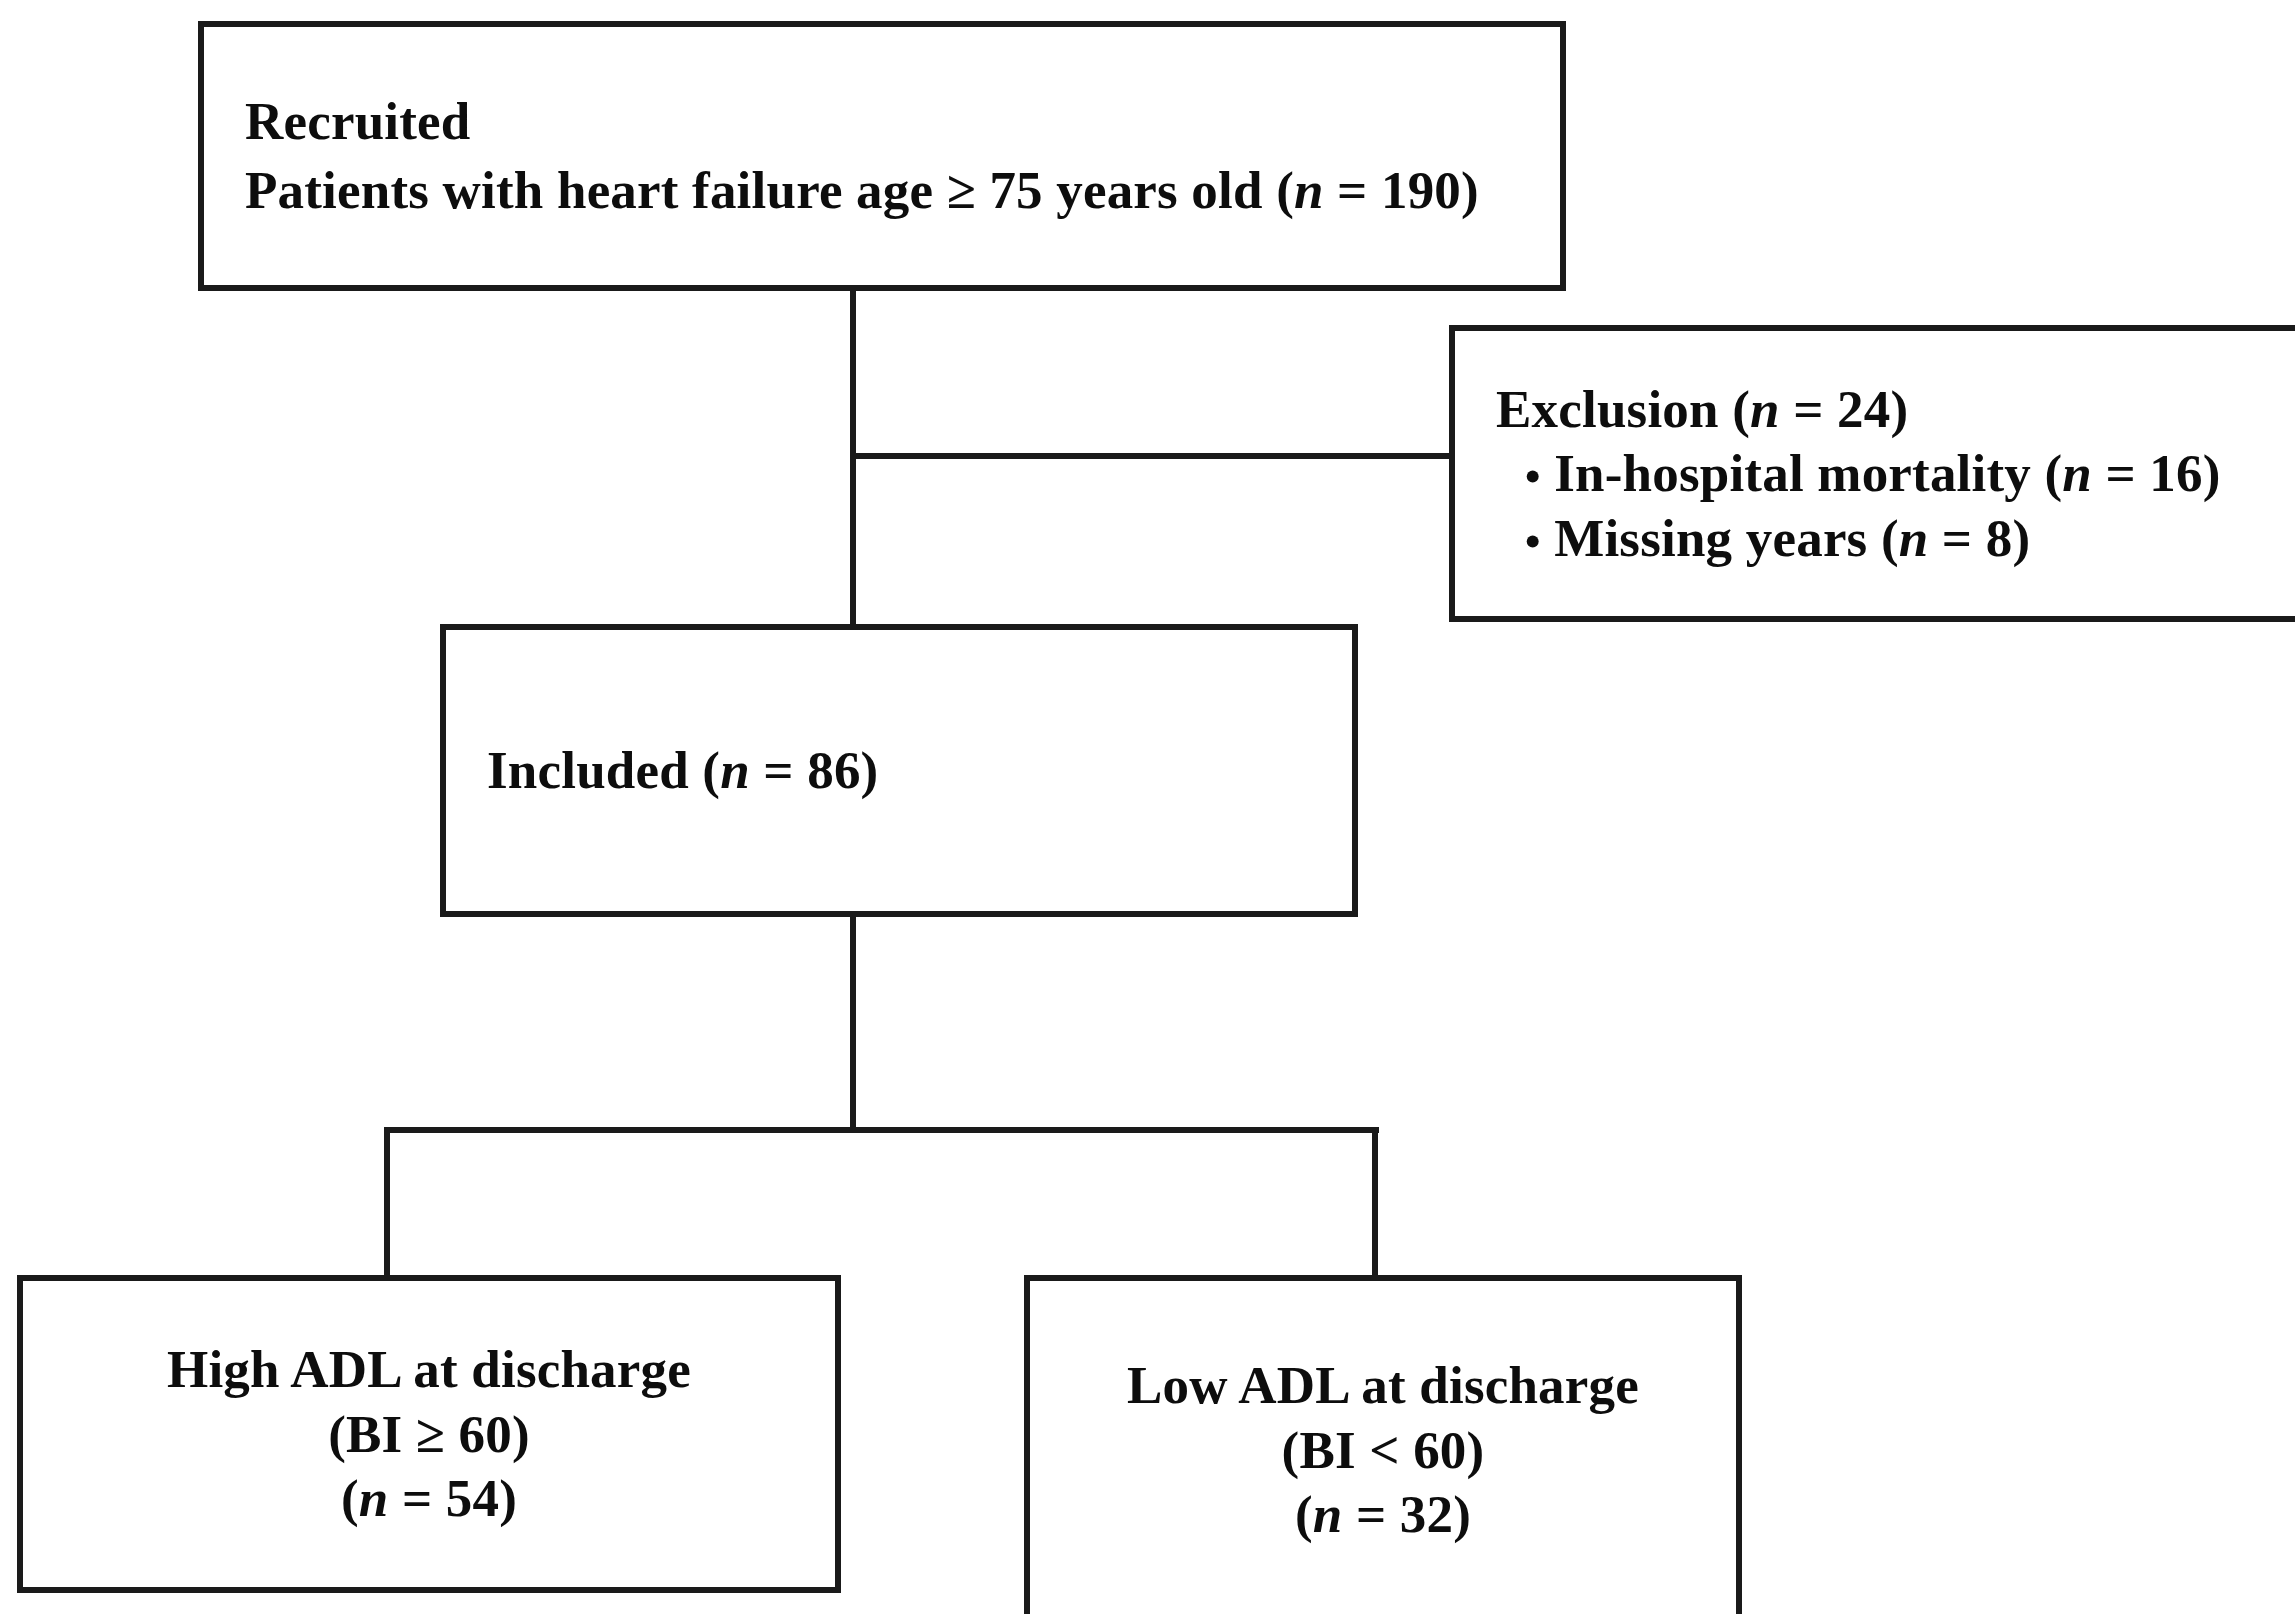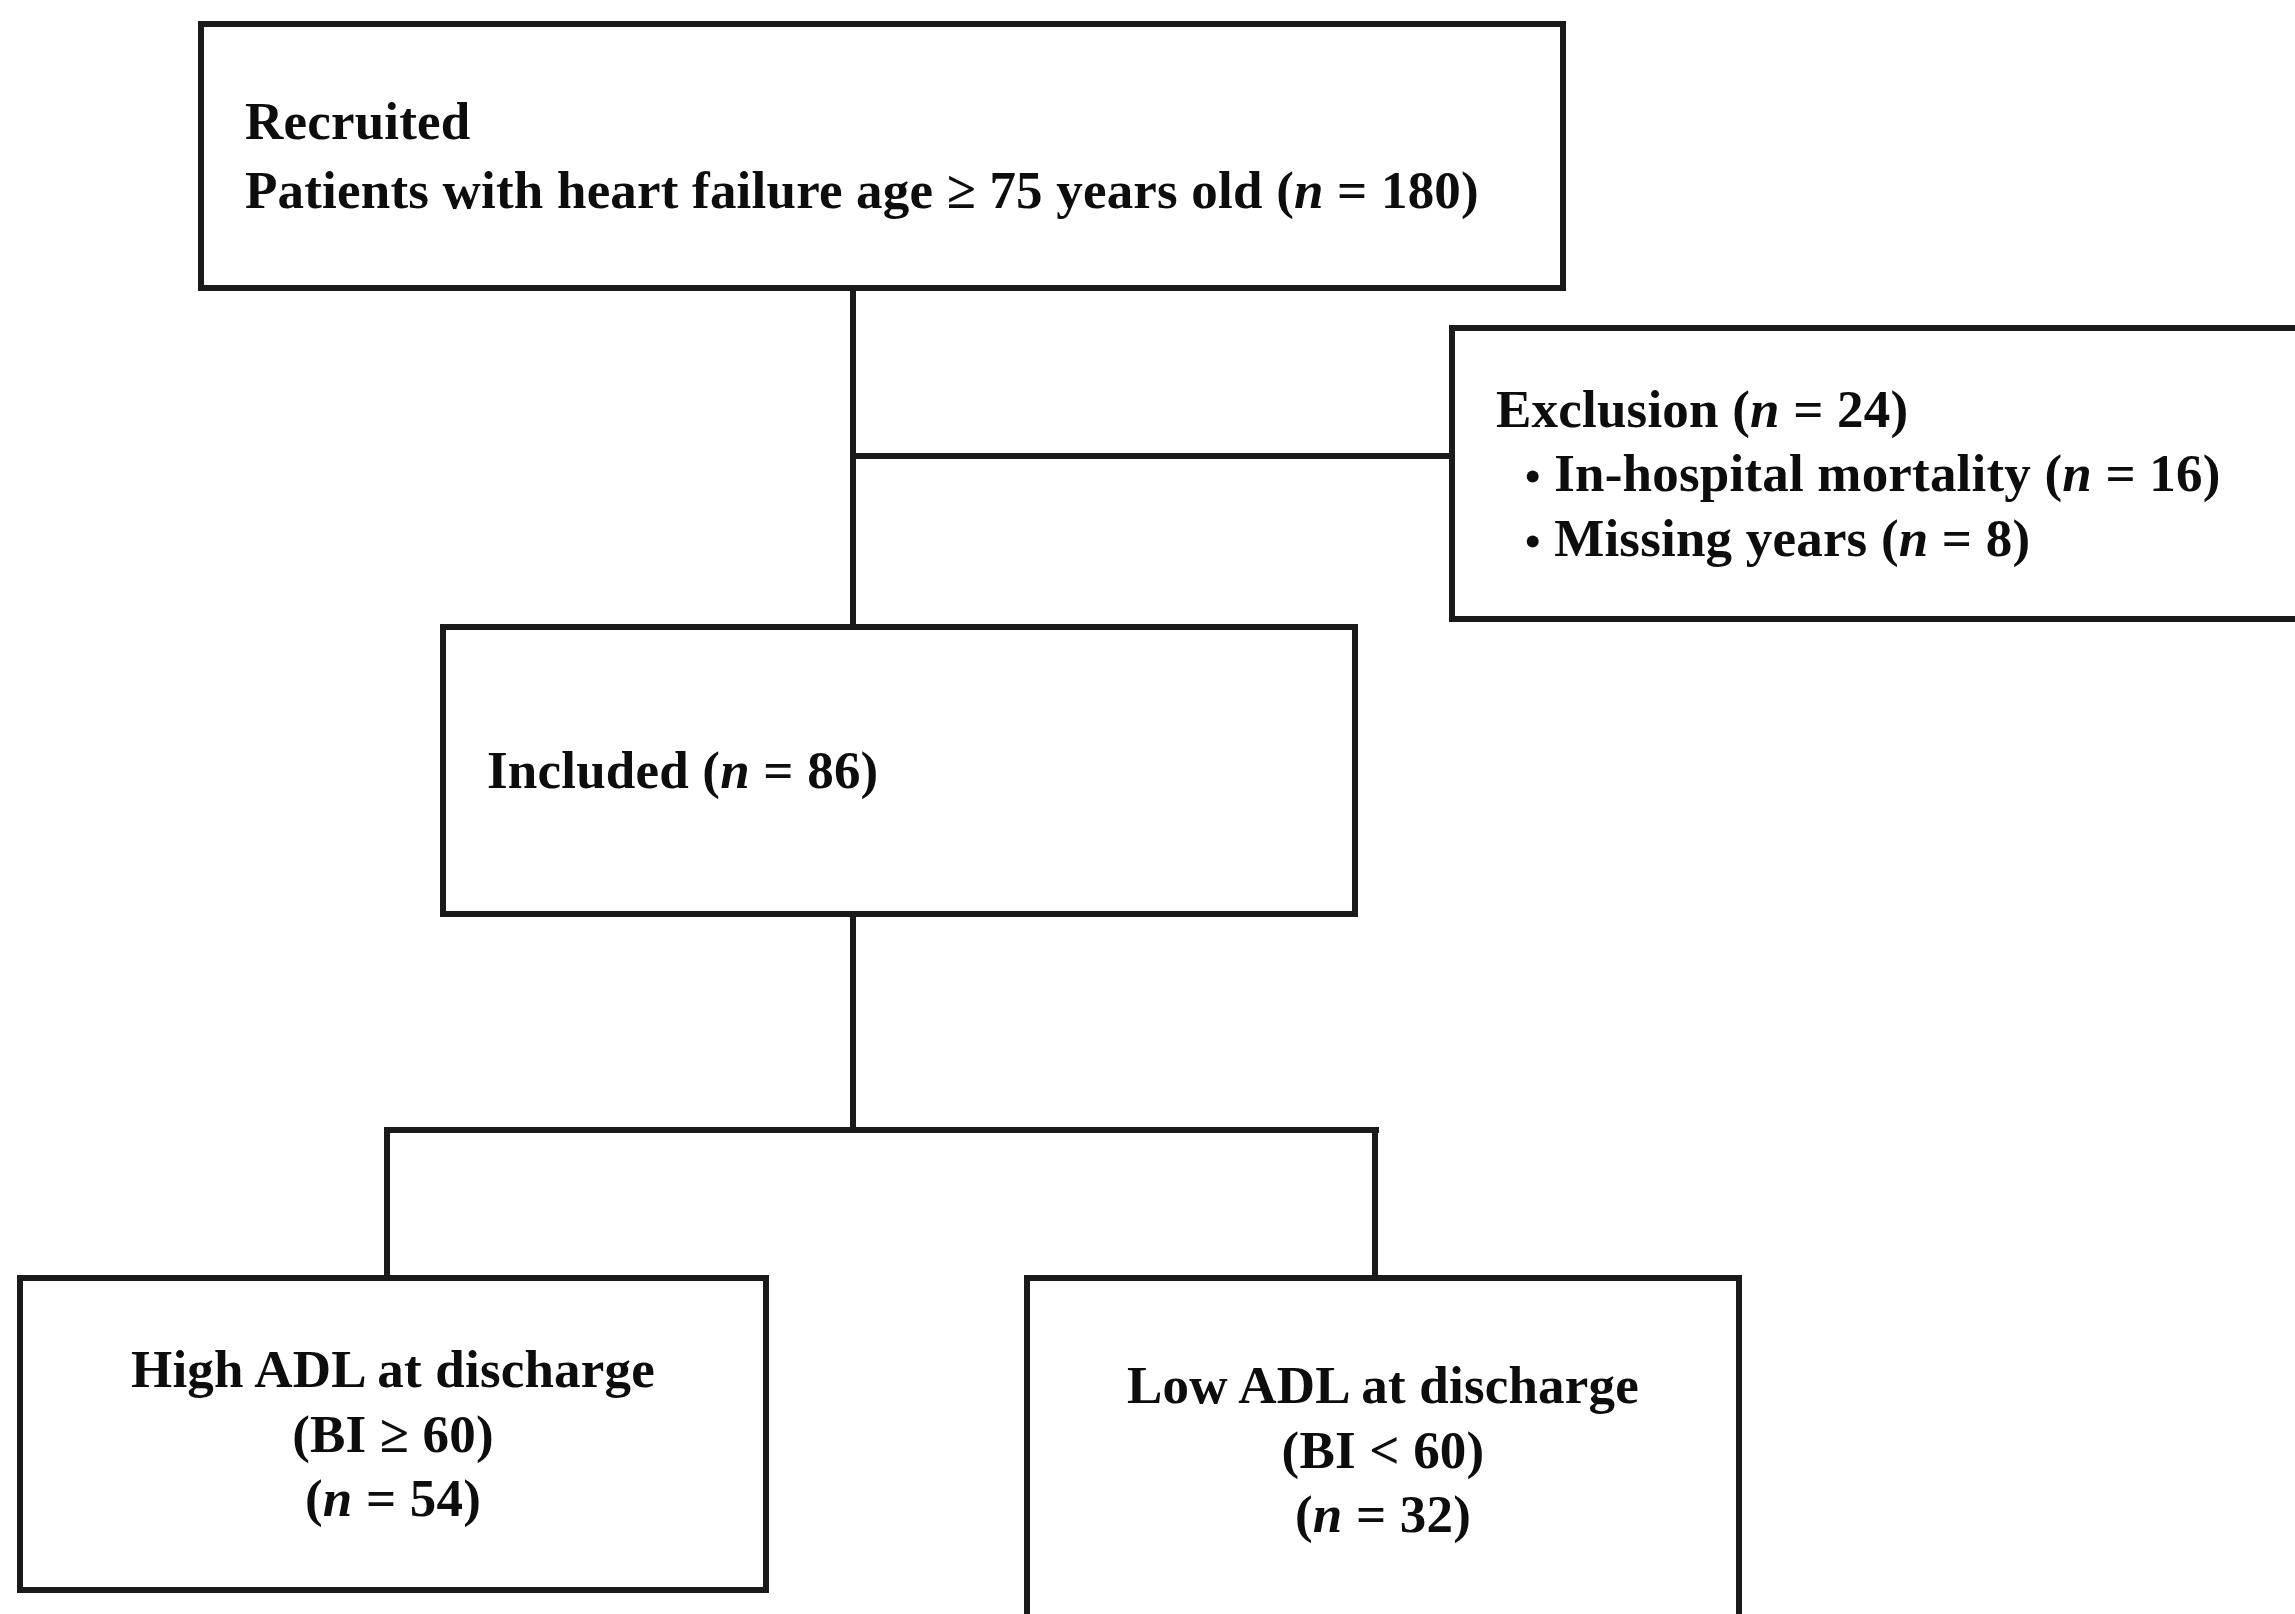--- a/index.html
+++ b/index.html
@@ -43,21 +43,21 @@
   .node.center-align .line {
     text-align: center;
   }
   .ital {
     font-style: italic;
   }
   
   #node-recruited  { left: 198px;  top: 21px;   width: 1368px; height: 270px; }
   #node-exclusion  { left: 1449px; top: 325px;  width: 970px;  height: 297px; }
   #node-included   { left: 420px;  top: 624px;  width: 918px; height: 293px; margin-left: 20px; }
-  #node-high-adl   { left: 17px;   top: 1275px; width: 752px;  height: 318px; }
+  #node-high-adl   { left: 17px;   top: 1275px; width: 824px;  height: 318px; }
   #node-low-adl    { left: 1024px; top: 1275px; width: 718px;  height: 350px; }
 
   #node-recruited .line:first-child { margin-bottom: 4px; }
 
   .bullet-line {
     display: flex;
     align-items: baseline;
     gap: 13.6px;
     padding-left: 29px;
   }
@@ -89,21 +89,21 @@
 
   <div class="conn conn-v" id="trunk-top"></div>
   <div class="conn conn-h" id="branch-excl"></div>
   <div class="conn conn-v" id="trunk-mid"></div>
   <div class="conn conn-h" id="fork-bar"></div>
   <div class="conn conn-v" id="fork-drop-left"></div>
   <div class="conn conn-v" id="fork-drop-right"></div>
 
   <div class="node left-align" id="node-recruited">
     <div class="line">Recruited</div>
-    <div class="line"><span>Patients with heart failure age ≥ 75 years old (</span><span class="ital">n</span><span> = 180)</span></div>
+    <div class="line"><span>Patients with heart failure age ≥ 75 years old (</span><span class="ital">n</span><span> = 190)</span></div>
   </div>
 
   <div class="node left-align" id="node-exclusion">
     <div class="line"><span>Exclusion (</span><span class="ital">n</span><span> = 24)</span></div>
 
     <div class="line bullet-line">
       <span class="bullet-dot">•</span>
       <span><span>In-hospital mortality (</span><span class="ital">n</span><span> = 16)</span></span>
     </div>
 

